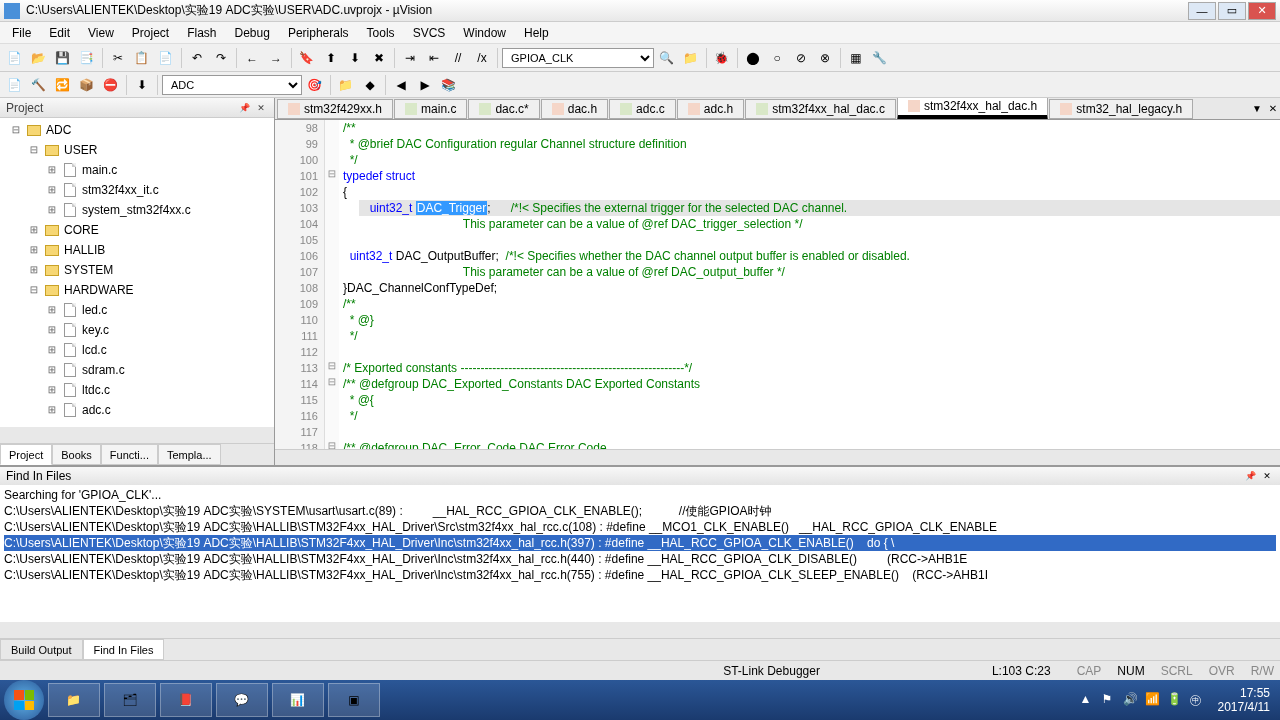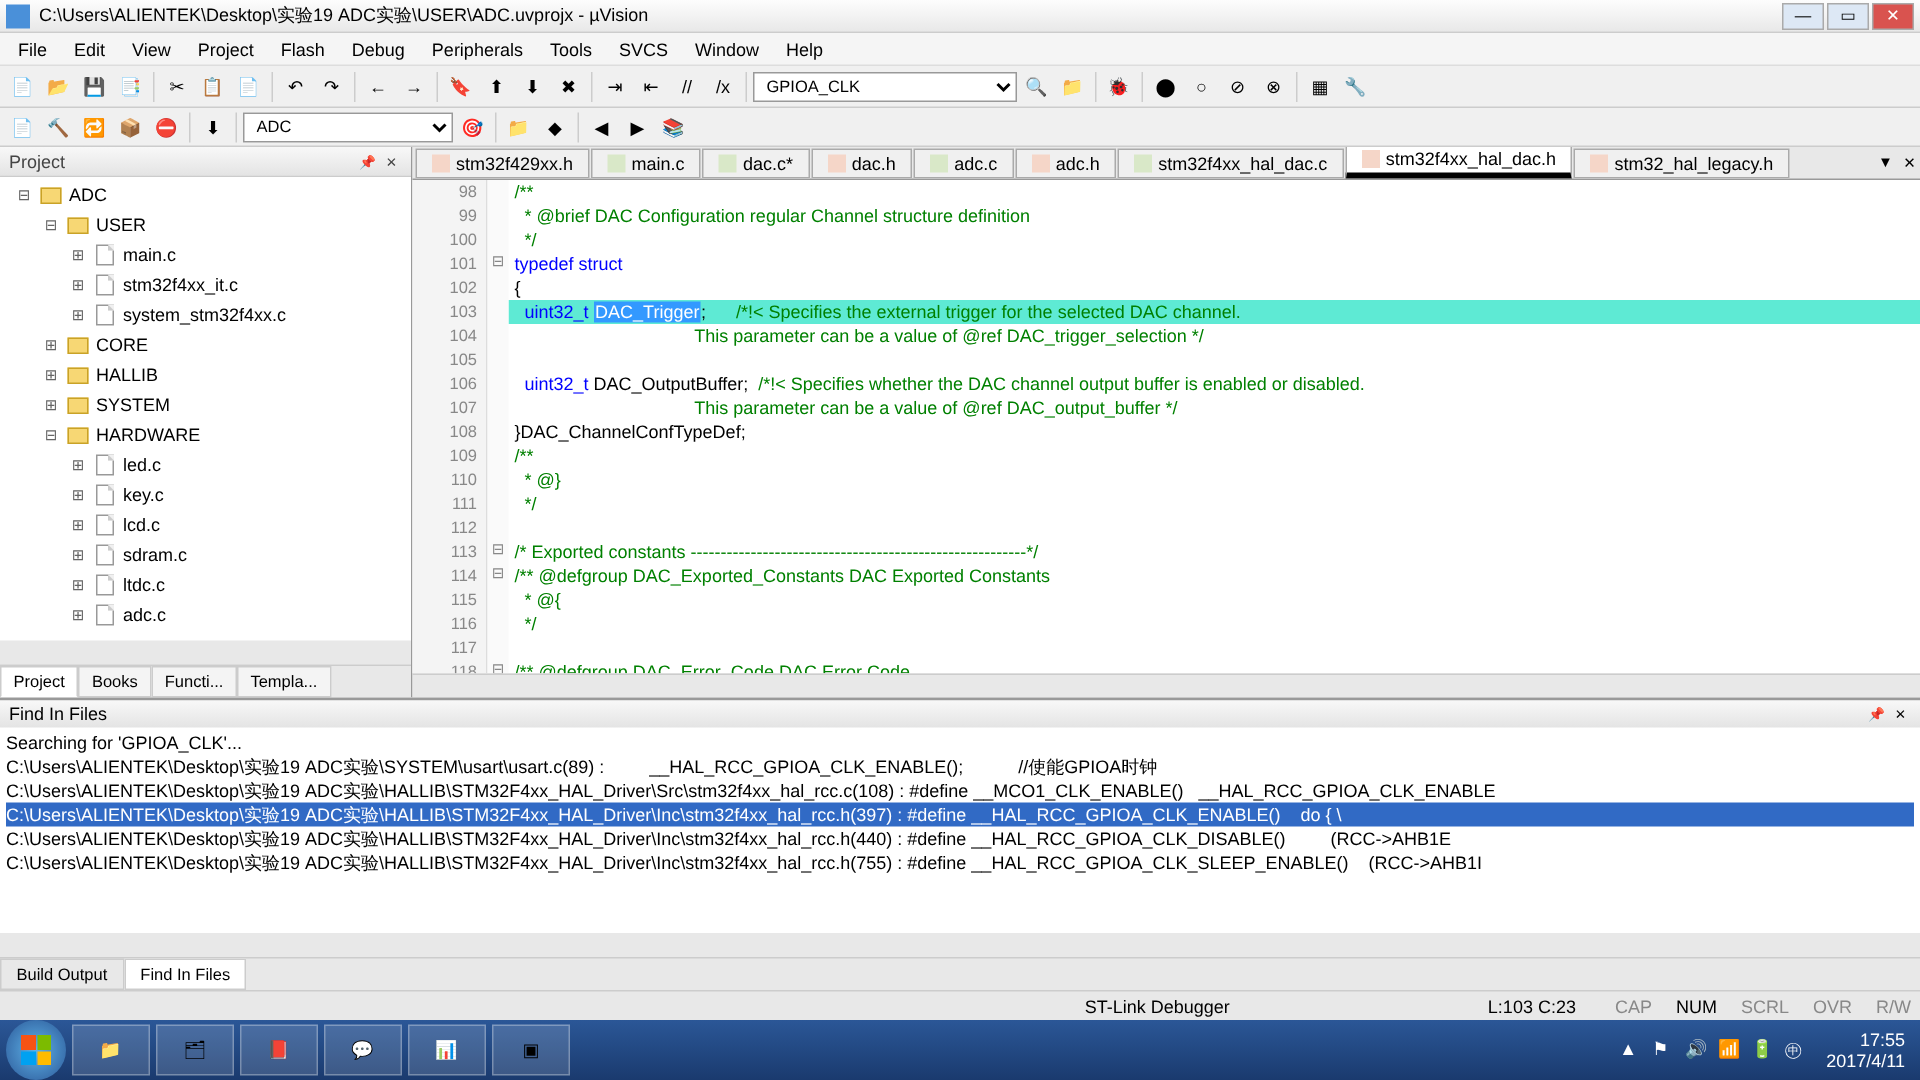--- a/index.html
+++ b/index.html
@@ -47,21 +47,21 @@
 .ft-ctrl { width: 14px; height: 14px; font-size: 10px; cursor: pointer; display: flex; align-items: center; justify-content: center; }
 .code-area { flex: 1; display: flex; font-family: "Consolas","Courier New",monospace; font-size: 13px; overflow: hidden; background: #fff; }
 .gutter { width: 50px; background: #f4f4f4; text-align: right; color: #888; padding: 0 6px 0 0; user-select: none; border-right: 1px solid #ddd; }
 .gutter div { height: 16px; line-height: 16px; font-size: 11px; }
 .fold-col { width: 14px; background: #fafafa; }
 .fold-col div { height: 16px; text-align: center; font-size: 10px; color: #888; }
 .code-lines { flex: 1; overflow: hidden; white-space: pre; }
 .code-lines div { height: 16px; line-height: 16px; padding-left: 4px; }
 .kw { color: #0000ff; }
 .cm { color: #008000; }
-.hl { background: #5eead4; }
+.hl { background: #e5e5e5; margin-left: 20px; }
 .sel { background: #3399ff; color: #fff; padding: 0 1px; }
 .hscroll { height: 16px; background: #e8e8e8; border-top: 1px solid #ccc; }
 .find-panel { height: 195px; display: flex; flex-direction: column; border-top: 2px solid #999; background: #fff; }
 .find-header { height: 18px; background: linear-gradient(#f8f8f8,#e4e4e4); padding: 0 6px; font-size: 11px; display: flex; align-items: center; }
 .find-body { flex: 1; overflow: auto; font-family: "Courier New",monospace; font-size: 12px; padding: 2px 4px; }
 .find-line { white-space: pre; height: 16px; line-height: 16px; }
 .find-line.selrow { background: #316ac5; color: #fff; }
 .find-hscroll { height: 16px; background: #e8e8e8; }
 .find-tabs { height: 22px; background: #e8e8e8; display: flex; border-top: 1px solid #ccc; }
 .find-tab { padding: 2px 10px; border: 1px solid #ccc; font-size: 11px; cursor: pointer; display: flex; align-items: center; gap: 3px; }
@@ -124,21 +124,21 @@
   <div class="tb-btn">🔖</div>
   <div class="tb-btn">⬆</div>
   <div class="tb-btn">⬇</div>
   <div class="tb-btn">✖</div>
   <div class="tb-sep"></div>
   <div class="tb-btn">⇥</div>
   <div class="tb-btn">⇤</div>
   <div class="tb-btn">//</div>
   <div class="tb-btn">/x</div>
   <div class="tb-sep"></div>
-  <select class="tb-combo" style="width:176px">
+  <select class="tb-combo" style="width:152px">
     <option>GPIOA_CLK</option>
   </select>
   <div class="tb-btn">🔍</div>
   <div class="tb-btn">📁</div>
   <div class="tb-sep"></div>
   <div class="tb-btn">🐞</div>
   <div class="tb-sep"></div>
   <div class="tb-btn">⬤</div>
   <div class="tb-btn">○</div>
   <div class="tb-btn">⊘</div>

